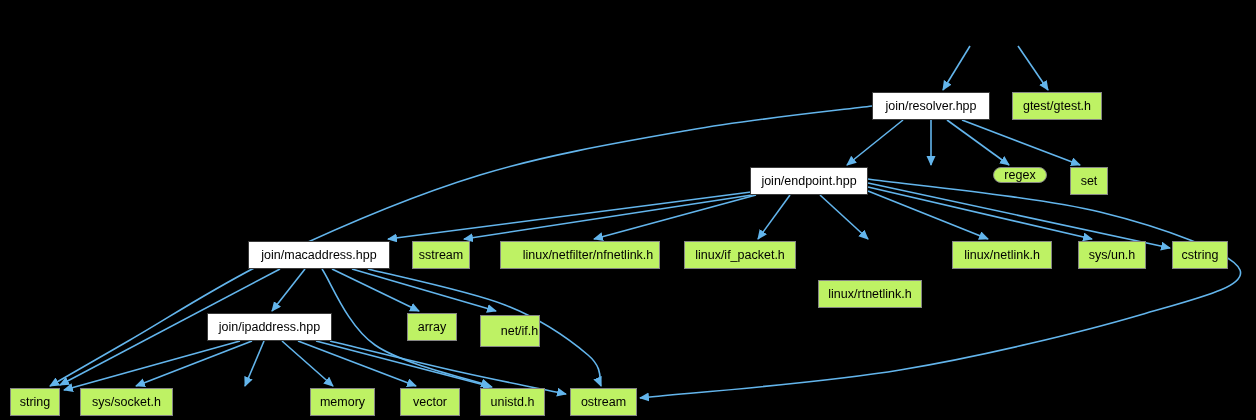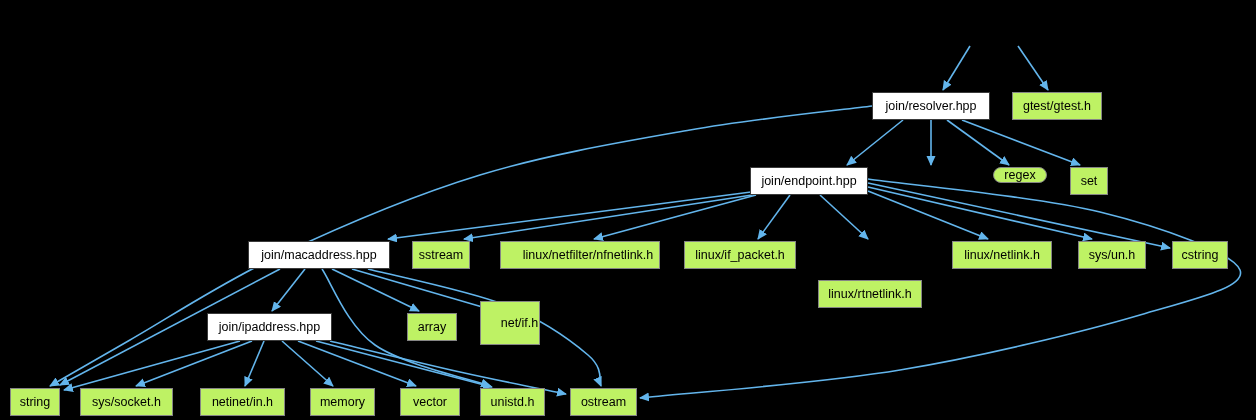--- a/index.html
+++ b/index.html
@@ -76,21 +76,20 @@
     <div class="node internal" style="left: 248px; top: 241px; width: 142px; height: 28px;"><span>join/macaddress.hpp</span></div>
     <div class="node external" style="left: 412px; top: 241px; width: 58px; height: 28px;"><span>sstream</span></div>
     <div class="node external" style="left: 500px; top: 241px; width: 160px; height: 28px; padding-left: 16px;"><span>linux/netfilter/nfnetlink.h</span></div>
     <div class="node external" style="left: 684px; top: 241px; width: 112px; height: 28px;"><span>linux/if_packet.h</span></div>
     <div class="node external" style="left: 818px; top: 241px; width: 104px; height: 28px; margin-top: 39px;"><span>linux/rtnetlink.h</span></div>
     <div class="node external" style="left: 952px; top: 241px; width: 100px; height: 28px;"><span>linux/netlink.h</span></div>
     <div class="node external" style="left: 1078px; top: 241px; width: 68px; height: 28px;"><span>sys/un.h</span></div>
     <div class="node external" style="left: 1172px; top: 241px; width: 56px; height: 28px;"><span>cstring</span></div>
     <div class="node internal" style="left: 207px; top: 313px; width: 125px; height: 28px;"><span>join/ipaddress.hpp</span></div>
     <div class="node external" style="left: 407px; top: 313px; width: 50px; height: 28px;"><span>array</span></div>
-    <div class="node external" style="left: 480px; top: 301px; width: 60px; height: 44px; padding-left: 19px;"><span>net/if.h</span></div>
+    <div class="node external" style="left: 480px; top: 315px; width: 60px; height: 32px; padding-left: 19px;"><span>net/if.h</span></div>
     <div class="node external" style="left: 10px; top: 388px; width: 50px; height: 28px;"><span>string</span></div>
     <div class="node external" style="left: 80px; top: 388px; width: 93px; height: 28px;"><span>sys/socket.h</span></div>
-    <div class="node external" style="left: 200px; top: 388px; width: 85px; height: 28px;"><span>netinet/in.h</span></div>
     <div class="node external" style="left: 310px; top: 388px; width: 65px; height: 28px;"><span>memory</span></div>
     <div class="node external" style="left: 400px; top: 388px; width: 60px; height: 28px;"><span>vector</span></div>
     <div class="node external" style="left: 480px; top: 388px; width: 65px; height: 28px;"><span>unistd.h</span></div>
     <div class="node external" style="left: 570px; top: 388px; width: 67px; height: 28px;"><span>ostream</span></div>
   </div>
 
 </body></html>

